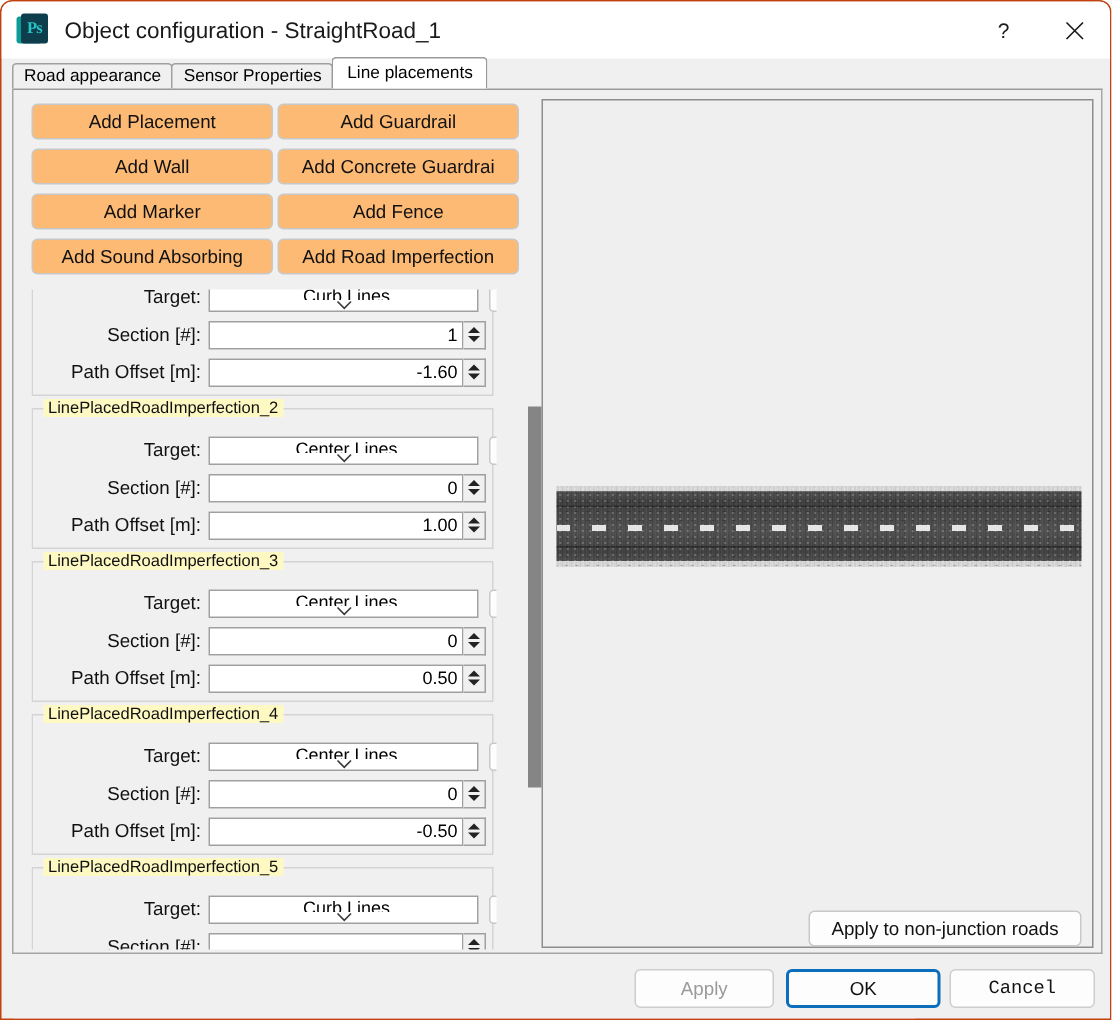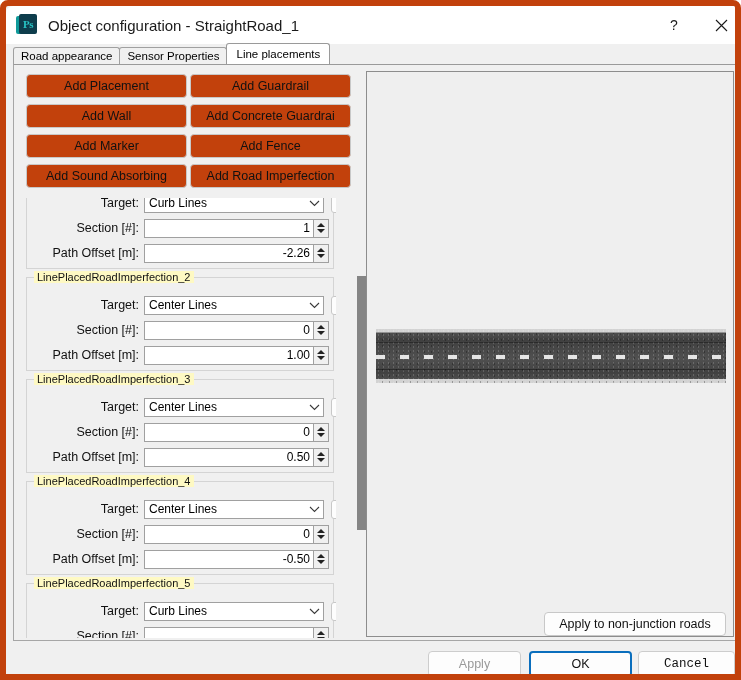--- a/index.html
+++ b/index.html
@@ -16,21 +16,21 @@
     overflow: hidden;
     position: relative;
   }
 
   
   #window {
     position: absolute;
     left: 0; top: 0;
     width: 741px; height: 680px;
     background: #f0f0f0;
-    border: 6px solid #c2410c;
+    border: 1px solid #c2410c;
     border-radius: 8px 8px 0 0;
     box-sizing: border-box;
     overflow: hidden;
   }
 
   
   #titlebar {
     position: absolute;
     left: 0; top: 0;
     width: 739px; height: 38px;
@@ -146,21 +146,21 @@
     position: absolute;
     left: 4px; top: 3px;
     width: 325px;
     display: grid;
     grid-template-columns: 161px 161px;
     grid-gap: 6px 3px;
   }
   .add-btn {
     height: 24px;
     line-height: 22px;
-    background: #c2410c;
+    background: #fdba74;
     border: 1px solid #c8c8c8;
     border-radius: 4px;
     font-size: 12.5px;
     text-align: center;
     color: #111;
     box-sizing: border-box;
     overflow: hidden;
     white-space: nowrap;
   }
 
@@ -215,20 +215,21 @@
     white-space: nowrap;
   }
   .combo {
     width: 180px; height: 19px;
     background: #ffffff;
     border: 1px solid #a0a0a0;
     box-sizing: border-box;
     display: flex;
     align-items: center;
     position: relative;
+    flex-direction: column;
   }
   .combo .combo-text {
     padding-left: 4px;
     font-size: 12px;
     color: #000;
     flex: 1 1 auto;
     white-space: nowrap;
     overflow: hidden;
   }
   .combo .chevron {
@@ -447,21 +448,21 @@
               <div class="row" style="top: 42px;">
                 <div class="row-label">Section [#]:</div>
                 <div class="spin-field">1</div>
                 <div class="spinner">
                   <span class="arrow up"></span>
                   <span class="arrow down"></span>
                 </div>
               </div>
               <div class="row" style="top: 67px;">
                 <div class="row-label">Path Offset [m]:</div>
-                <div class="spin-field">-2.26</div>
+                <div class="spin-field">-1.60</div>
                 <div class="spinner">
                   <span class="arrow up"></span>
                   <span class="arrow down"></span>
                 </div>
               </div>
             </div>
             <div class="group" style="top: 79px;">
               <div class="group-title">LinePlacedRoadImperfection_2</div>
               <div class="row" style="top: 17px;">
                 <div class="row-label">Target:</div>

